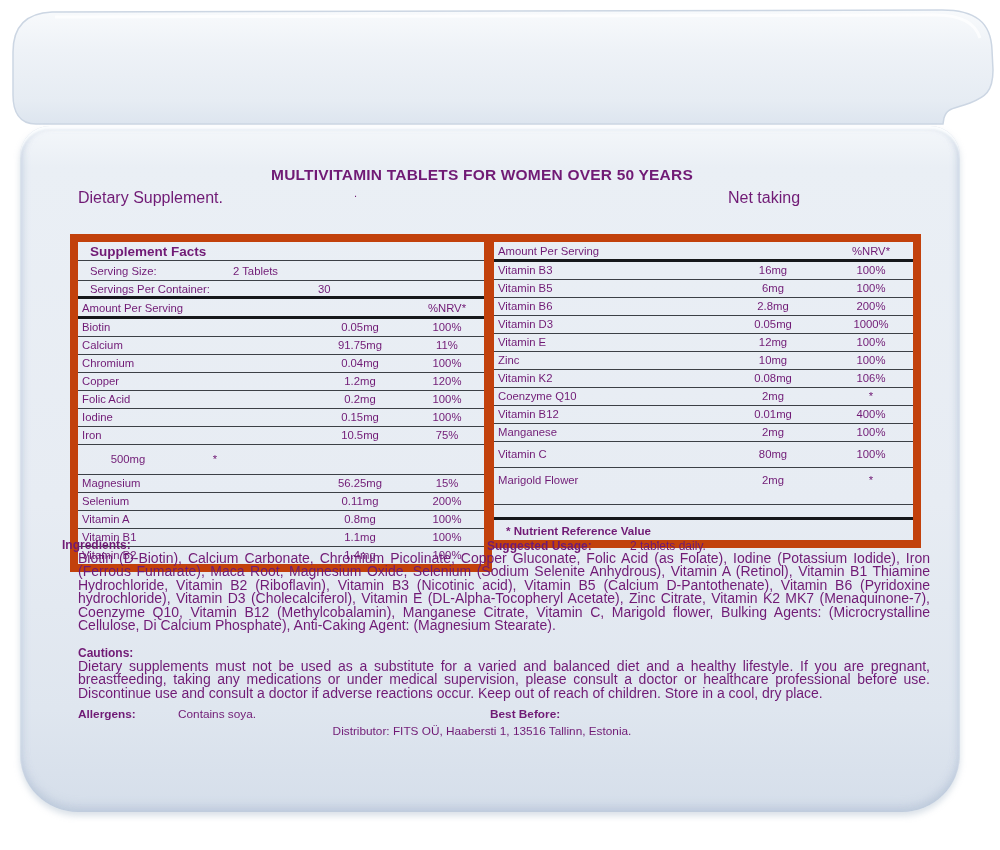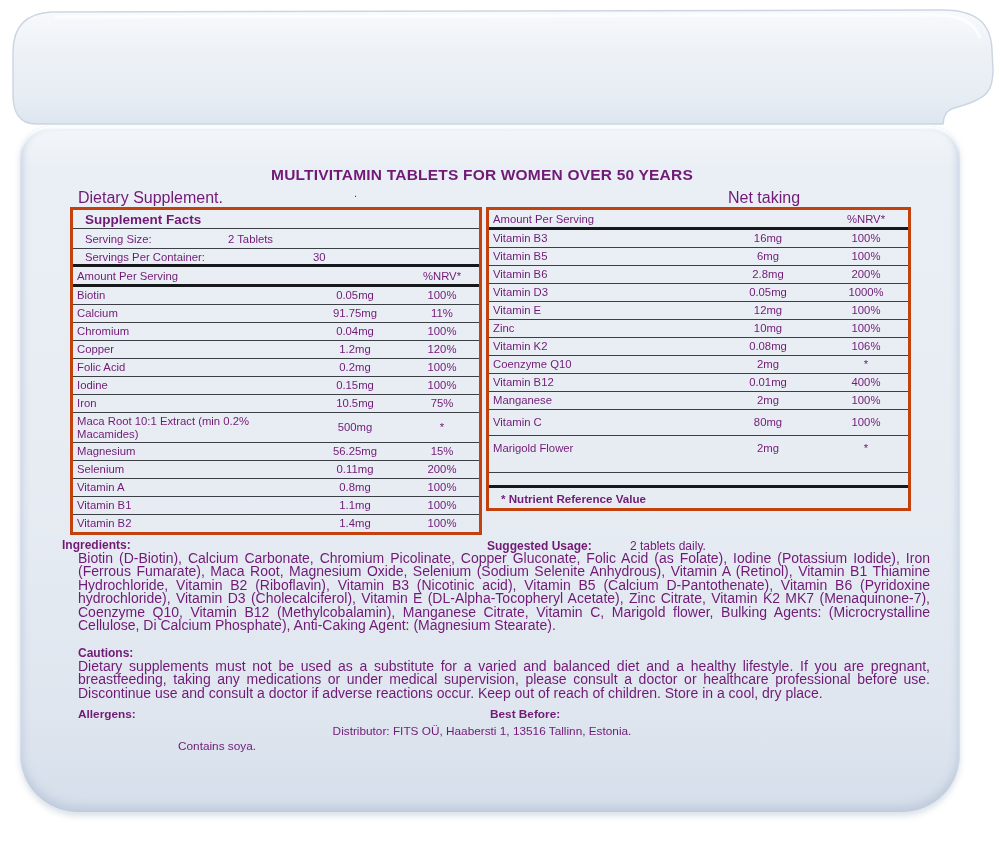--- a/index.html
+++ b/index.html
@@ -23,21 +23,21 @@
     position:absolute; left:0; top:8px; width:848px; text-align:center;
     font-size:15.5px; font-weight:bold; letter-spacing:.2px;
   }
   .meta { position:absolute; font-size:16px; }
   .ds { left:20px; top:31px; }
   .nw { left:670px; top:31px; }
   .stray { position:absolute; font-size:11px; }
   .d1 { left:296px; top:29px; }
   .d2 { left:598px; top:375px; }
 
-  .panel { position:absolute; border:3px solid #c2410c; }
+  .panel { position:absolute; border:8px solid #c2410c;margin-top:27px; }
   #panel-left  { left:12px;  top:49px; width:406px; }
   #panel-right { left:428px; top:49px; width:419px; }
 
   .sf-title { height:18px; display:flex; align-items:center; padding-left:12px;
     font-size:13.5px; font-weight:bold; border-bottom:1px solid #3c4046; }
   .kv { position:relative; display:flex; align-items:center; padding-left:12px; font-size:11.3px; }
   .kv.r1 { height:19px; border-bottom:1px solid #3c4046; }
   .kv.r2 { height:15px; border-bottom:3px solid #16181b; }
   .kv .v1 { position:absolute; left:155px; }
   .kv .v2 { position:absolute; left:240px; }
@@ -67,21 +67,21 @@
   .sec { position:absolute; font-size:12px; font-weight:bold; }
   .ing-h { left:4px;  top:380px; }
   .cau-h { left:20px; top:488px; }
   .para { position:absolute; left:20px; width:852px; font-size:14px;
     line-height:13.4px; text-align:justify; }
   .ing-t { top:394px; }
   .cau-t { top:502px; }
 
   .foot { position:absolute; top:549px; left:0; width:872px; font-size:11.8px; }
   .foot .al { position:absolute; left:20px; }
-  .foot .av { position:absolute; left:120px;margin-top:32px; }
+  .foot .av { position:absolute; left:120px; }
   .foot .bb { position:absolute; left:432px; }
   .dist { position:absolute; top:566px; left:0; width:848px; text-align:center; font-size:11.8px; }
 </style>
 </head>
 <body>
 
 <div id="screen">
 
   <svg id="lid" width="1000" height="135" viewBox="0 0 1000 135">
     <defs>
@@ -159,21 +159,20 @@
           <span class="n">Iodine</span>
           <span class="a">0.15mg</span>
           <span class="p">100%</span>
         </div>
           <div class="srow">
           <span class="n">Iron</span>
           <span class="a">10.5mg</span>
           <span class="p">75%</span>
         </div>
           <div class="srow">
-          <span class="n">Maca Root 10:1 Extract (min 0.2% Macamides)</span>
           <span class="a">500mg</span>
           <span class="p">*</span>
         </div>
           <div class="srow">
           <span class="n">Magnesium</span>
           <span class="a">56.25mg</span>
           <span class="p">15%</span>
         </div>
           <div class="srow">
           <span class="n">Selenium</span>

